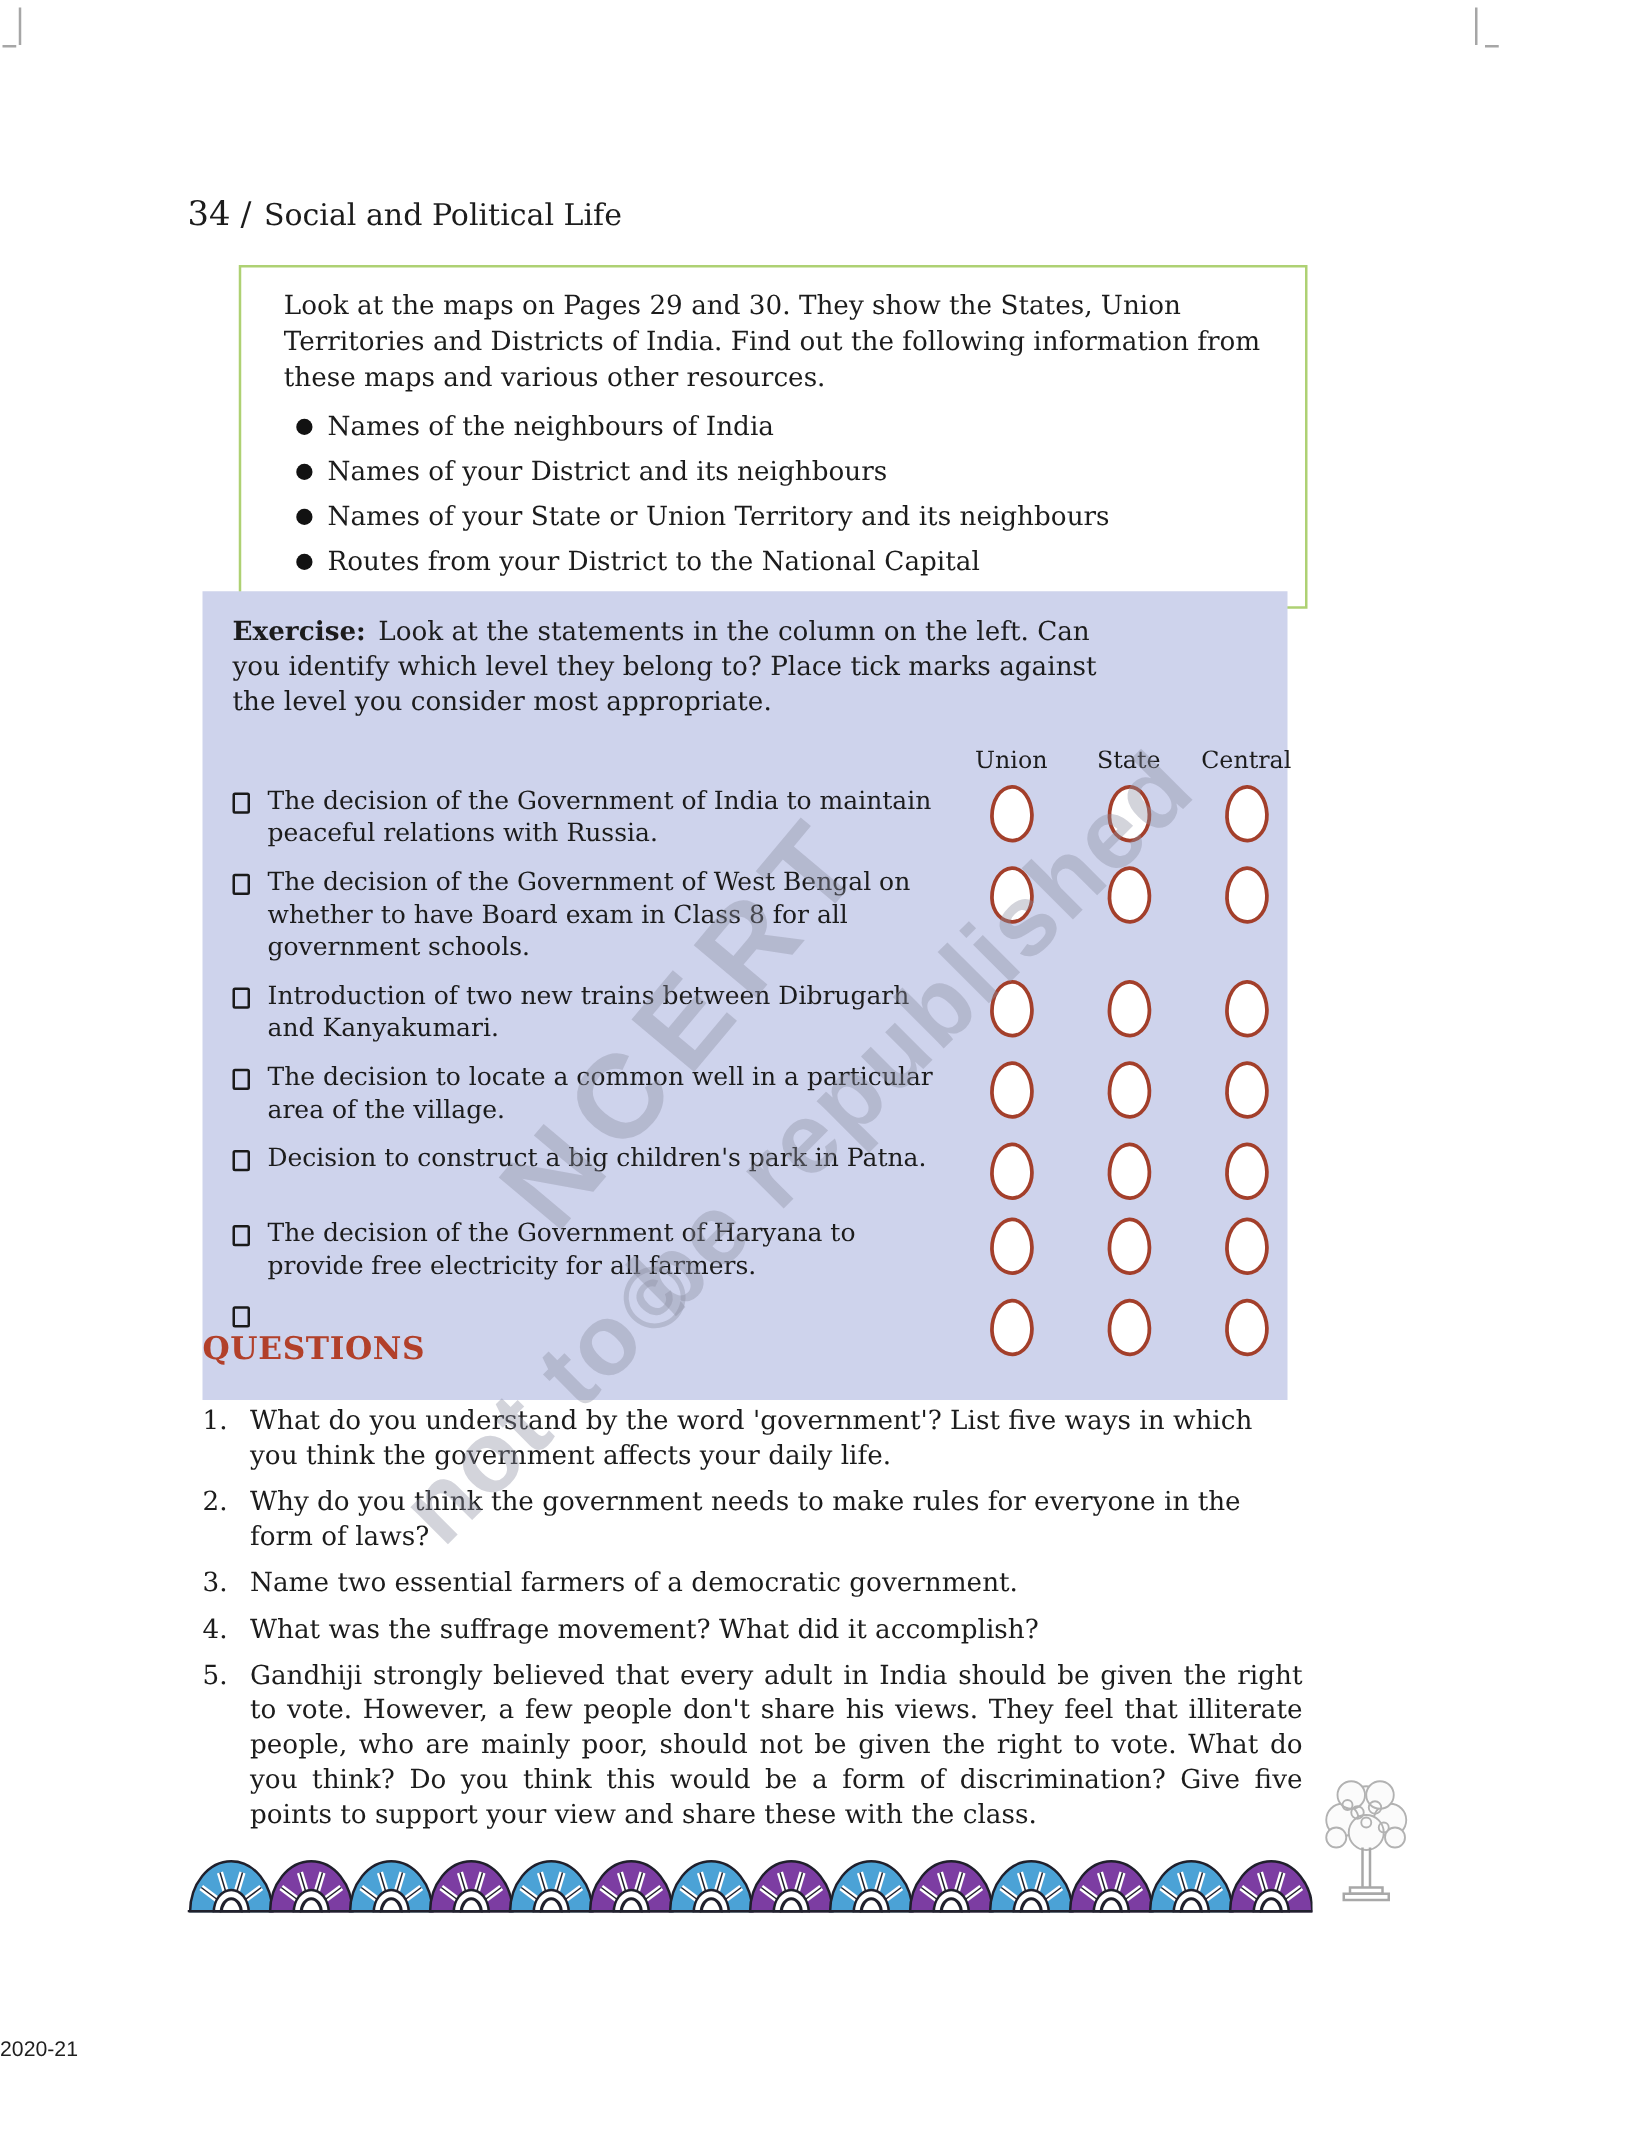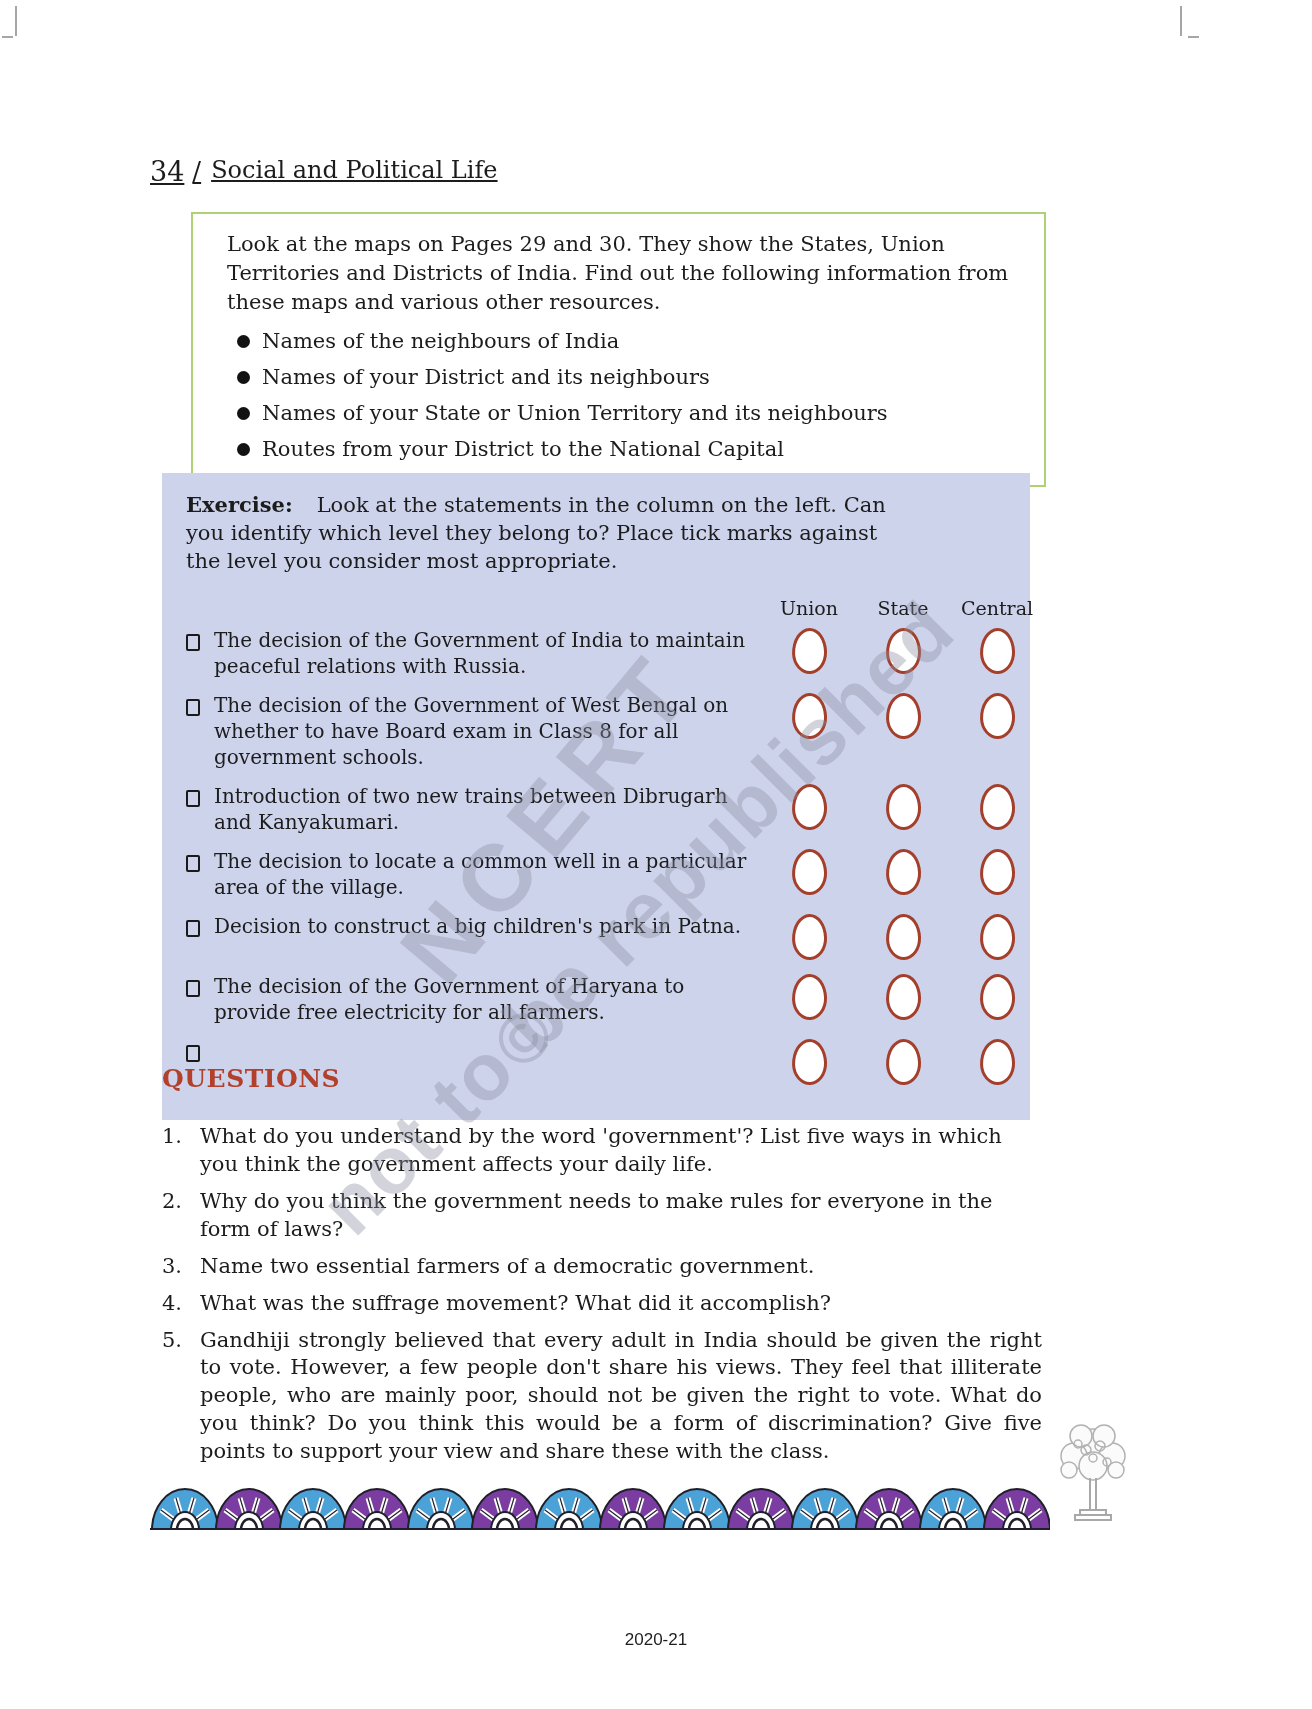--- a/index.html
+++ b/index.html
@@ -7,40 +7,40 @@
         font-family:"DejaVu Serif", serif;color:var(--text);}
 
   
   .crop{position:absolute;background:#a6a6a6;}
   .crop.tl-v{left:15px;top:6px;width:2px;height:30px;}
   .crop.tl-h{left:2px;top:36px;width:11px;height:2px;}
   .crop.tr-v{left:1180px;top:6px;width:2px;height:30px;}
   .crop.tr-h{left:1188px;top:36px;width:11px;height:2px;}
 
   
-  .header{position:absolute;left:150px;top:156px;display:flex;align-items:flex-start;text-decoration:underline;}
+  .header{position:absolute;left:150px;top:156px;display:flex;align-items:center;}
   .pgnum{font-size:27px;}
   .slash{font-size:26px;margin:0 10px 0 8px;}
   .btitle{font-size:24px;}
 
   
   .green-box{position:absolute;left:191px;top:212px;width:855px;box-sizing:border-box;
              border:2px solid var(--green);padding:16px 26px 14px 34px;
              font-size:21px;line-height:1.38;}
   .green-box p{margin:0;}
   .map-bullets{list-style:none;margin:10px 0 0 0;padding:0;}
   .map-bullets li{display:flex;gap:12px;margin:7px 0;padding-left:10px;}
   .map-bullets .dot{width:13px;height:13px;background:#121212;border-radius:50%;
                     flex:none;margin-top:8px;}
 
   
   .exercise{position:absolute;left:162px;top:473px;width:868px;box-sizing:border-box;
             background:var(--lavender);padding:18px 24px 22px 24px;}
   .ex-intro{margin:0;max-width:700px;font-size:21px;line-height:1.34;}
-  .ex-label{font-weight:bold;margin-right:24px;}
+  .ex-label{font-weight:bold;margin-right:10px;}
   .lvl-row{display:grid;grid-template-columns:576px 94px 94px 94px;margin-top:22px;margin-bottom:8px;}
   .lvl{text-align:center;font-size:19px;}
   .exrow{display:grid;grid-template-columns:576px 94px 94px 94px;margin-bottom:13px;}
   .stmt{display:flex;gap:14px;font-size:20px;line-height:1.3;}
   .sq{flex:none;width:10px;height:13px;border:2px solid #1a1a1a;border-radius:2px;margin-top:7px;}
   .cell{display:flex;justify-content:center;align-items:flex-start;padding-top:1px;}
   .tick-circle{display:inline-block;width:29px;height:40px;background:#fff;
                border:3px solid var(--circle);
                border-radius:52% 48% 50% 50% / 55% 52% 48% 45%;
                transform:rotate(-2deg);cursor:pointer;}
@@ -51,21 +51,21 @@
   .q-list{list-style:none;margin:0;padding:0;}
   .q-list li{display:grid;grid-template-columns:38px 1fr;margin-bottom:9px;
              font-size:21px;line-height:1.33;}
   .qtxt.just{text-align:justify;}
 
   
   .band{position:absolute;left:150px;top:1486px;width:900px;height:44px;}
   .tree{position:absolute;left:1050px;top:1416px;width:86px;height:114px;}
 
   
-  .footer{position:absolute;left:0;top:1630px;width:100%;text-align:center;
+  .footer{position:absolute;left:0;top:1630px;width:100%;text-align:left;
           font-family:"Liberation Sans", sans-serif;font-size:17px;color:#1e1e1e;}
 
   
   .wm{position:absolute;color:var(--wm);font-family:"Liberation Sans", sans-serif;
       font-weight:bold;pointer-events:none;z-index:40;white-space:nowrap;}
   .wm.ncert{left:350px;top:762px;font-size:95px;letter-spacing:14px;transform:rotate(-50deg);}
   .wm.copy{left:498px;top:998px;font-size:70px;transform:rotate(-50deg);}
   .wm.line2{left:210px;top:872px;font-size:80px;letter-spacing:2px;transform:rotate(-45deg);}
 </style>
 </head>

